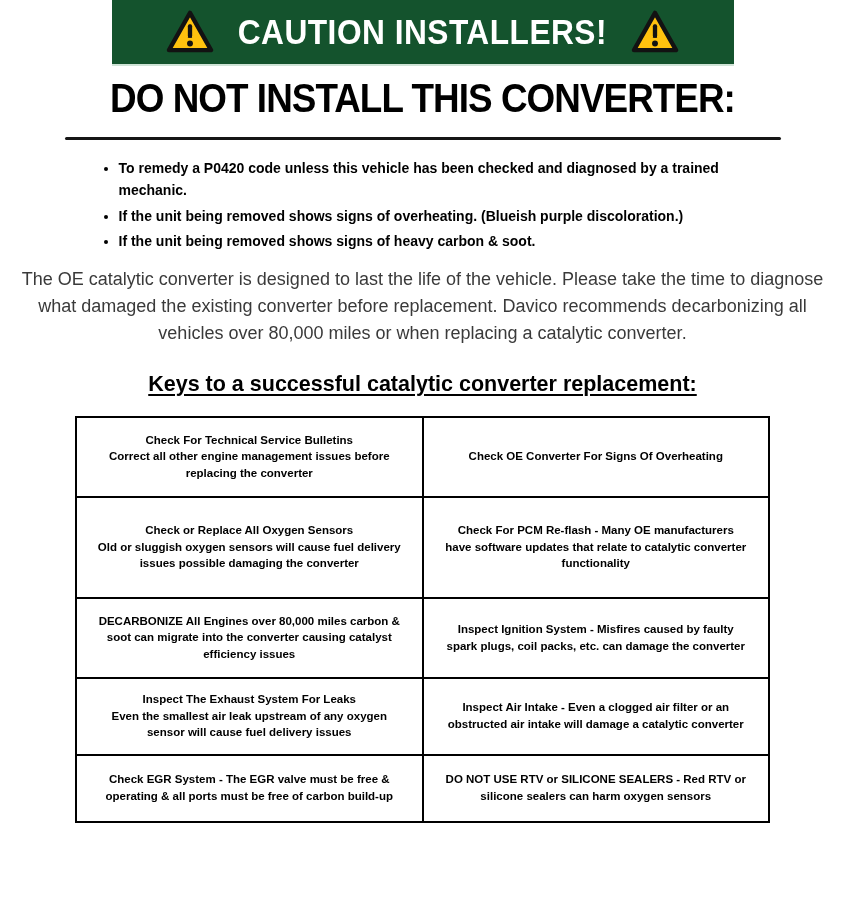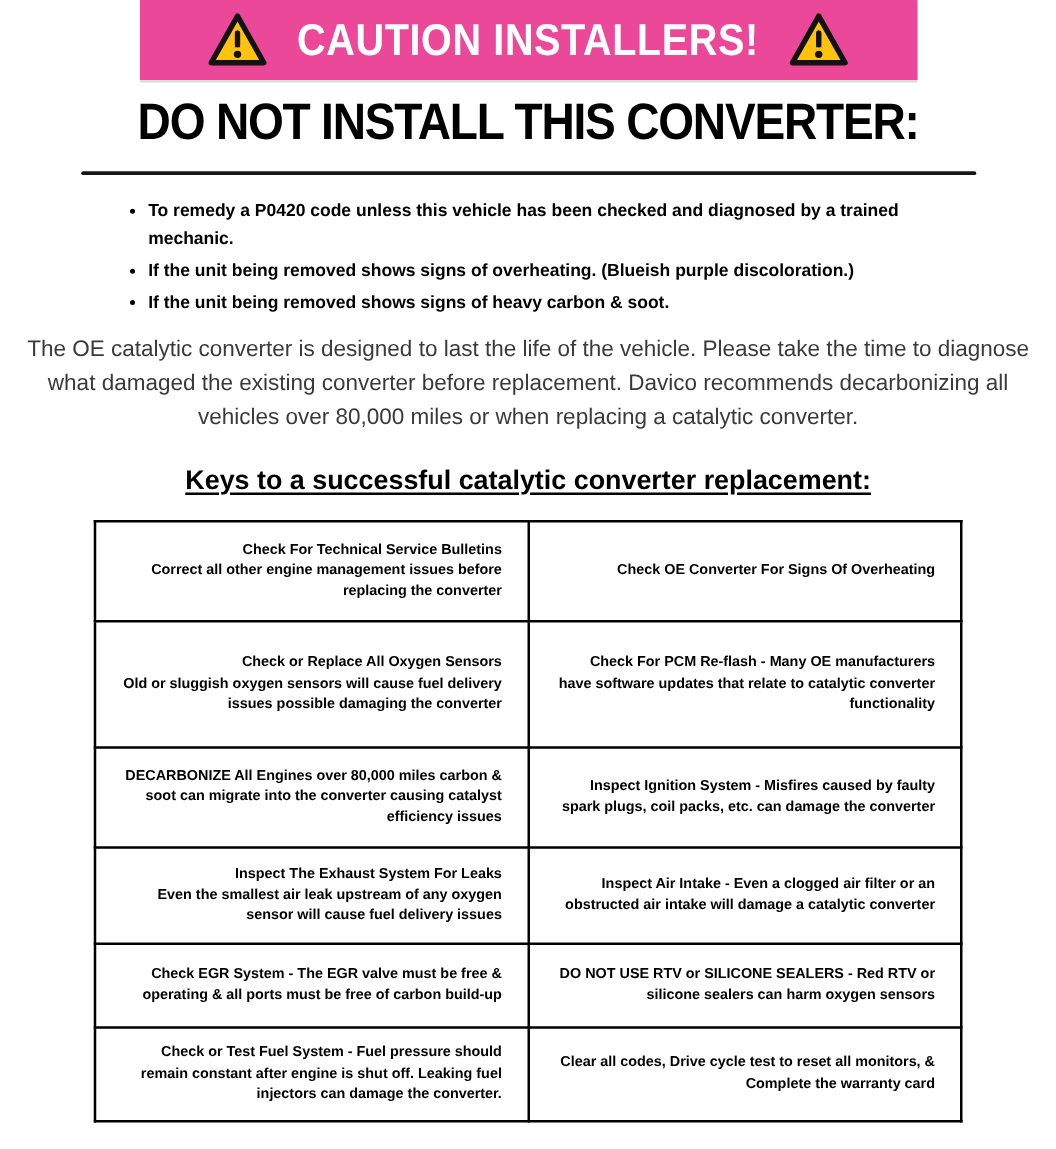--- a/index.html
+++ b/index.html
@@ -9,21 +9,21 @@
     font-family: "Liberation Sans", sans-serif;
     color: #000;
   }
   .page { width: 845px; height: 919px; overflow: hidden; }
 
   
   .banner {
     width: 622px;
     height: 64px;
     margin: 0 auto;
-    background: #ec4899;
+    background: #14532d;
     box-shadow: 0 2px 0 #cfe3d6;
     display: flex;
     align-items: center;
     justify-content: center;
     gap: 16px;
     text-align: center;
   }
   .banner-text {
     color: #ffffff;
     font-size: 33px;
@@ -86,21 +86,21 @@
 
   
   table.tips {
     width: 695px;
     margin: 19px auto 0 auto;
     border-collapse: collapse;
   }
   table.tips td {
     border: 2px solid #000;
     width: 50%;
-    text-align: right;
+    text-align: center;
     vertical-align: middle;
     font-weight: bold;
     font-size: 11.5px;
     line-height: 1.45;
     padding: 8px 20px;
     white-space: pre-line;
   }
   tr.r1 td { height: 80px; }
   tr.r2 td { height: 101px; }
   tr.r3 td { height: 80px; }
@@ -161,20 +161,16 @@
       </tr>
       <tr class="r4">
         <td>Inspect The Exhaust System For Leaks
 Even the smallest air leak upstream of any oxygen sensor will cause fuel delivery issues</td>
         <td>Inspect Air Intake - Even a clogged air filter or an obstructed air intake will damage a catalytic converter</td>
       </tr>
       <tr class="r5">
         <td>Check EGR System - The EGR valve must be free &amp; operating &amp; all ports must be free of carbon build-up</td>
         <td>DO NOT USE RTV or SILICONE SEALERS - Red RTV or silicone sealers can harm oxygen sensors</td>
       </tr>
-      <tr class="r6">
-        <td>Check or Test Fuel System - Fuel pressure should remain constant after engine is shut off.  Leaking fuel injectors can damage the converter.</td>
-        <td>Clear all codes,  Drive cycle test to reset all monitors, &amp; Complete the warranty card</td>
-      </tr>
     </tbody>
   </table>
 
 </div>
 
 </body></html>

